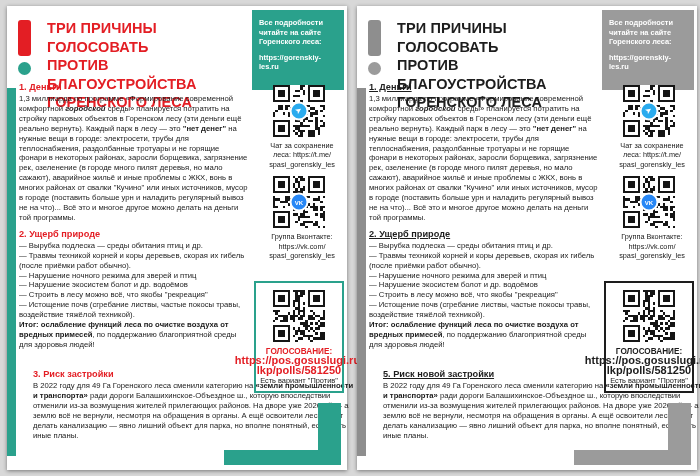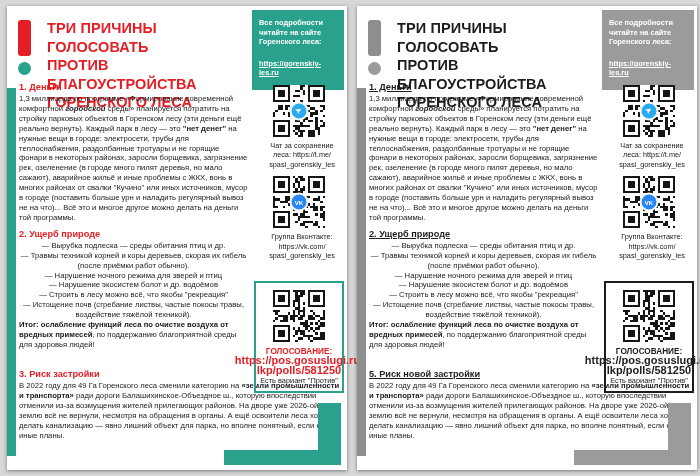--- a/index.html
+++ b/index.html
@@ -11,30 +11,30 @@
   
   .stripe{position:absolute;left:0;top:82px;width:9px;height:368px;background:#2aa18c;}
   .excl-bar{position:absolute;left:11px;top:14px;width:13px;height:36px;border-radius:3px;background:#e31e24;}
   .excl-dot{position:absolute;left:11px;top:56px;width:13px;height:13px;border-radius:50%;background:#2aa18c;}
   .corner-h{position:absolute;left:217px;top:444px;width:117px;height:15px;background:#2aa18c;}
   .corner-v{position:absolute;left:311px;top:397px;width:23px;height:62px;background:#2aa18c;}
 
   .title{position:absolute;left:40px;top:13px;width:210px;font-size:14.5px;font-weight:800;line-height:18.5px;color:#e31e24;letter-spacing:.1px;}
   .infobox{position:absolute;left:245px;top:4px;width:92px;height:80px;background:#2aa18c;color:#fff;
            box-sizing:border-box;padding:8px 7px;font-size:7.4px;font-weight:700;line-height:9.6px;}
-  .infobox-url{margin-top:12px;text-decoration:underline;}
+  .infobox-url{margin-top:6px;}
   .pre{white-space:pre-line;}
 
   .col-text{position:absolute;left:12px;top:76px;width:229px;color:#1b1b1b;}
   .sec-h{font-size:9.2px;font-weight:800;color:#e31e24;margin:0 0 2px 0;}
   .para{font-size:7.7px;line-height:9.9px;margin:0 0 6px 0;}
-  .bullets div{font-size:7.7px;line-height:9.9px;text-align:center;}
+  .bullets div{font-size:7.7px;line-height:9.9px;}
   .b{font-weight:700;}
   .bi{font-weight:700;font-style:italic;}
-  .sec3{position:absolute;left:12px;top:363px;width:322px;color:#1b1b1b;}
+  .sec3{position:absolute;left:26px;top:363px;width:322px;color:#1b1b1b;}
 
   .col-qr{position:absolute;left:246px;top:79px;width:92px;display:flex;flex-direction:column;align-items:center;}
   .qr-wrap{position:relative;width:52px;height:52px;flex:none;}
   .qr-cap{font-size:7.3px;line-height:9.4px;text-align:center;margin:4px 0 7px 6px;color:#1b1b1b;}
   .qr-logo{position:absolute;left:50%;top:50%;transform:translate(-50%,-50%);width:15px;height:15px;border-radius:50%;
            border:2px solid #fff;display:flex;align-items:center;justify-content:center;color:#fff;}
   .qr-logo.tg{background:#2aabee;}
   .qr-logo.tg::before{content:"➤";font-size:8px;transform:rotate(-35deg) translate(0,-.5px);}
   .qr-logo.vk{background:#2787f5;}
   .qr-logo.vk::before{content:"VK";font-size:6px;font-weight:800;}

